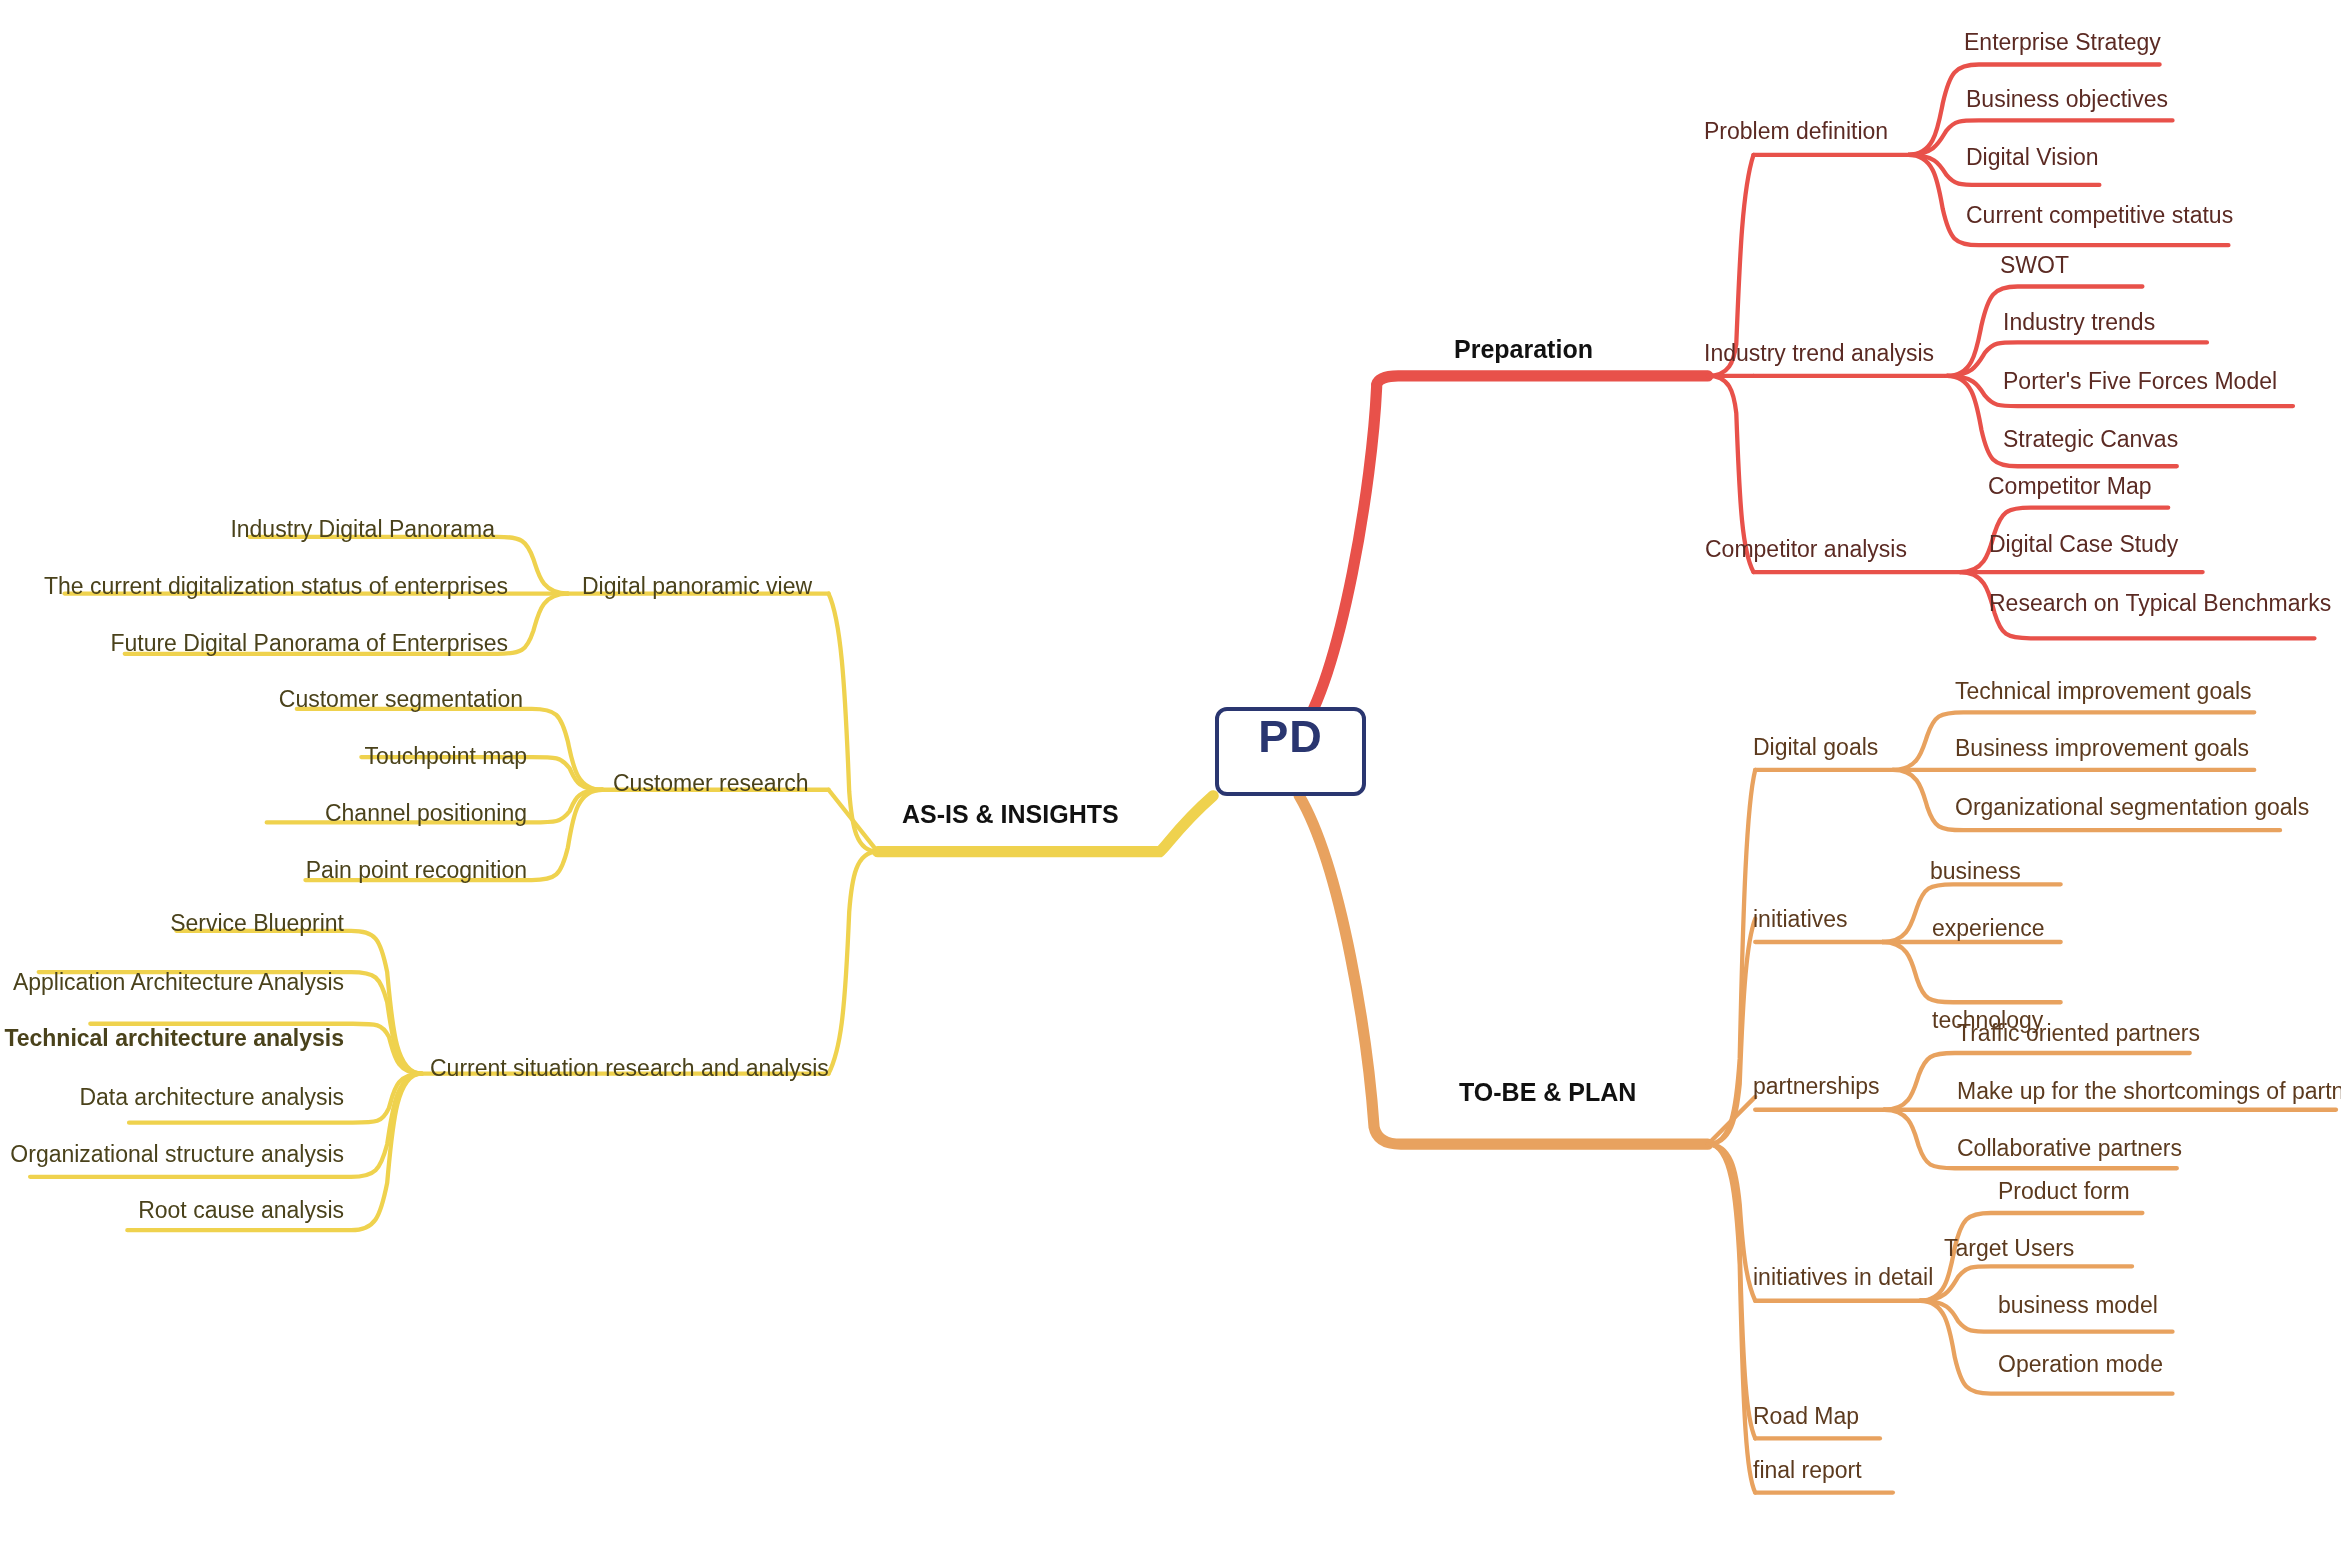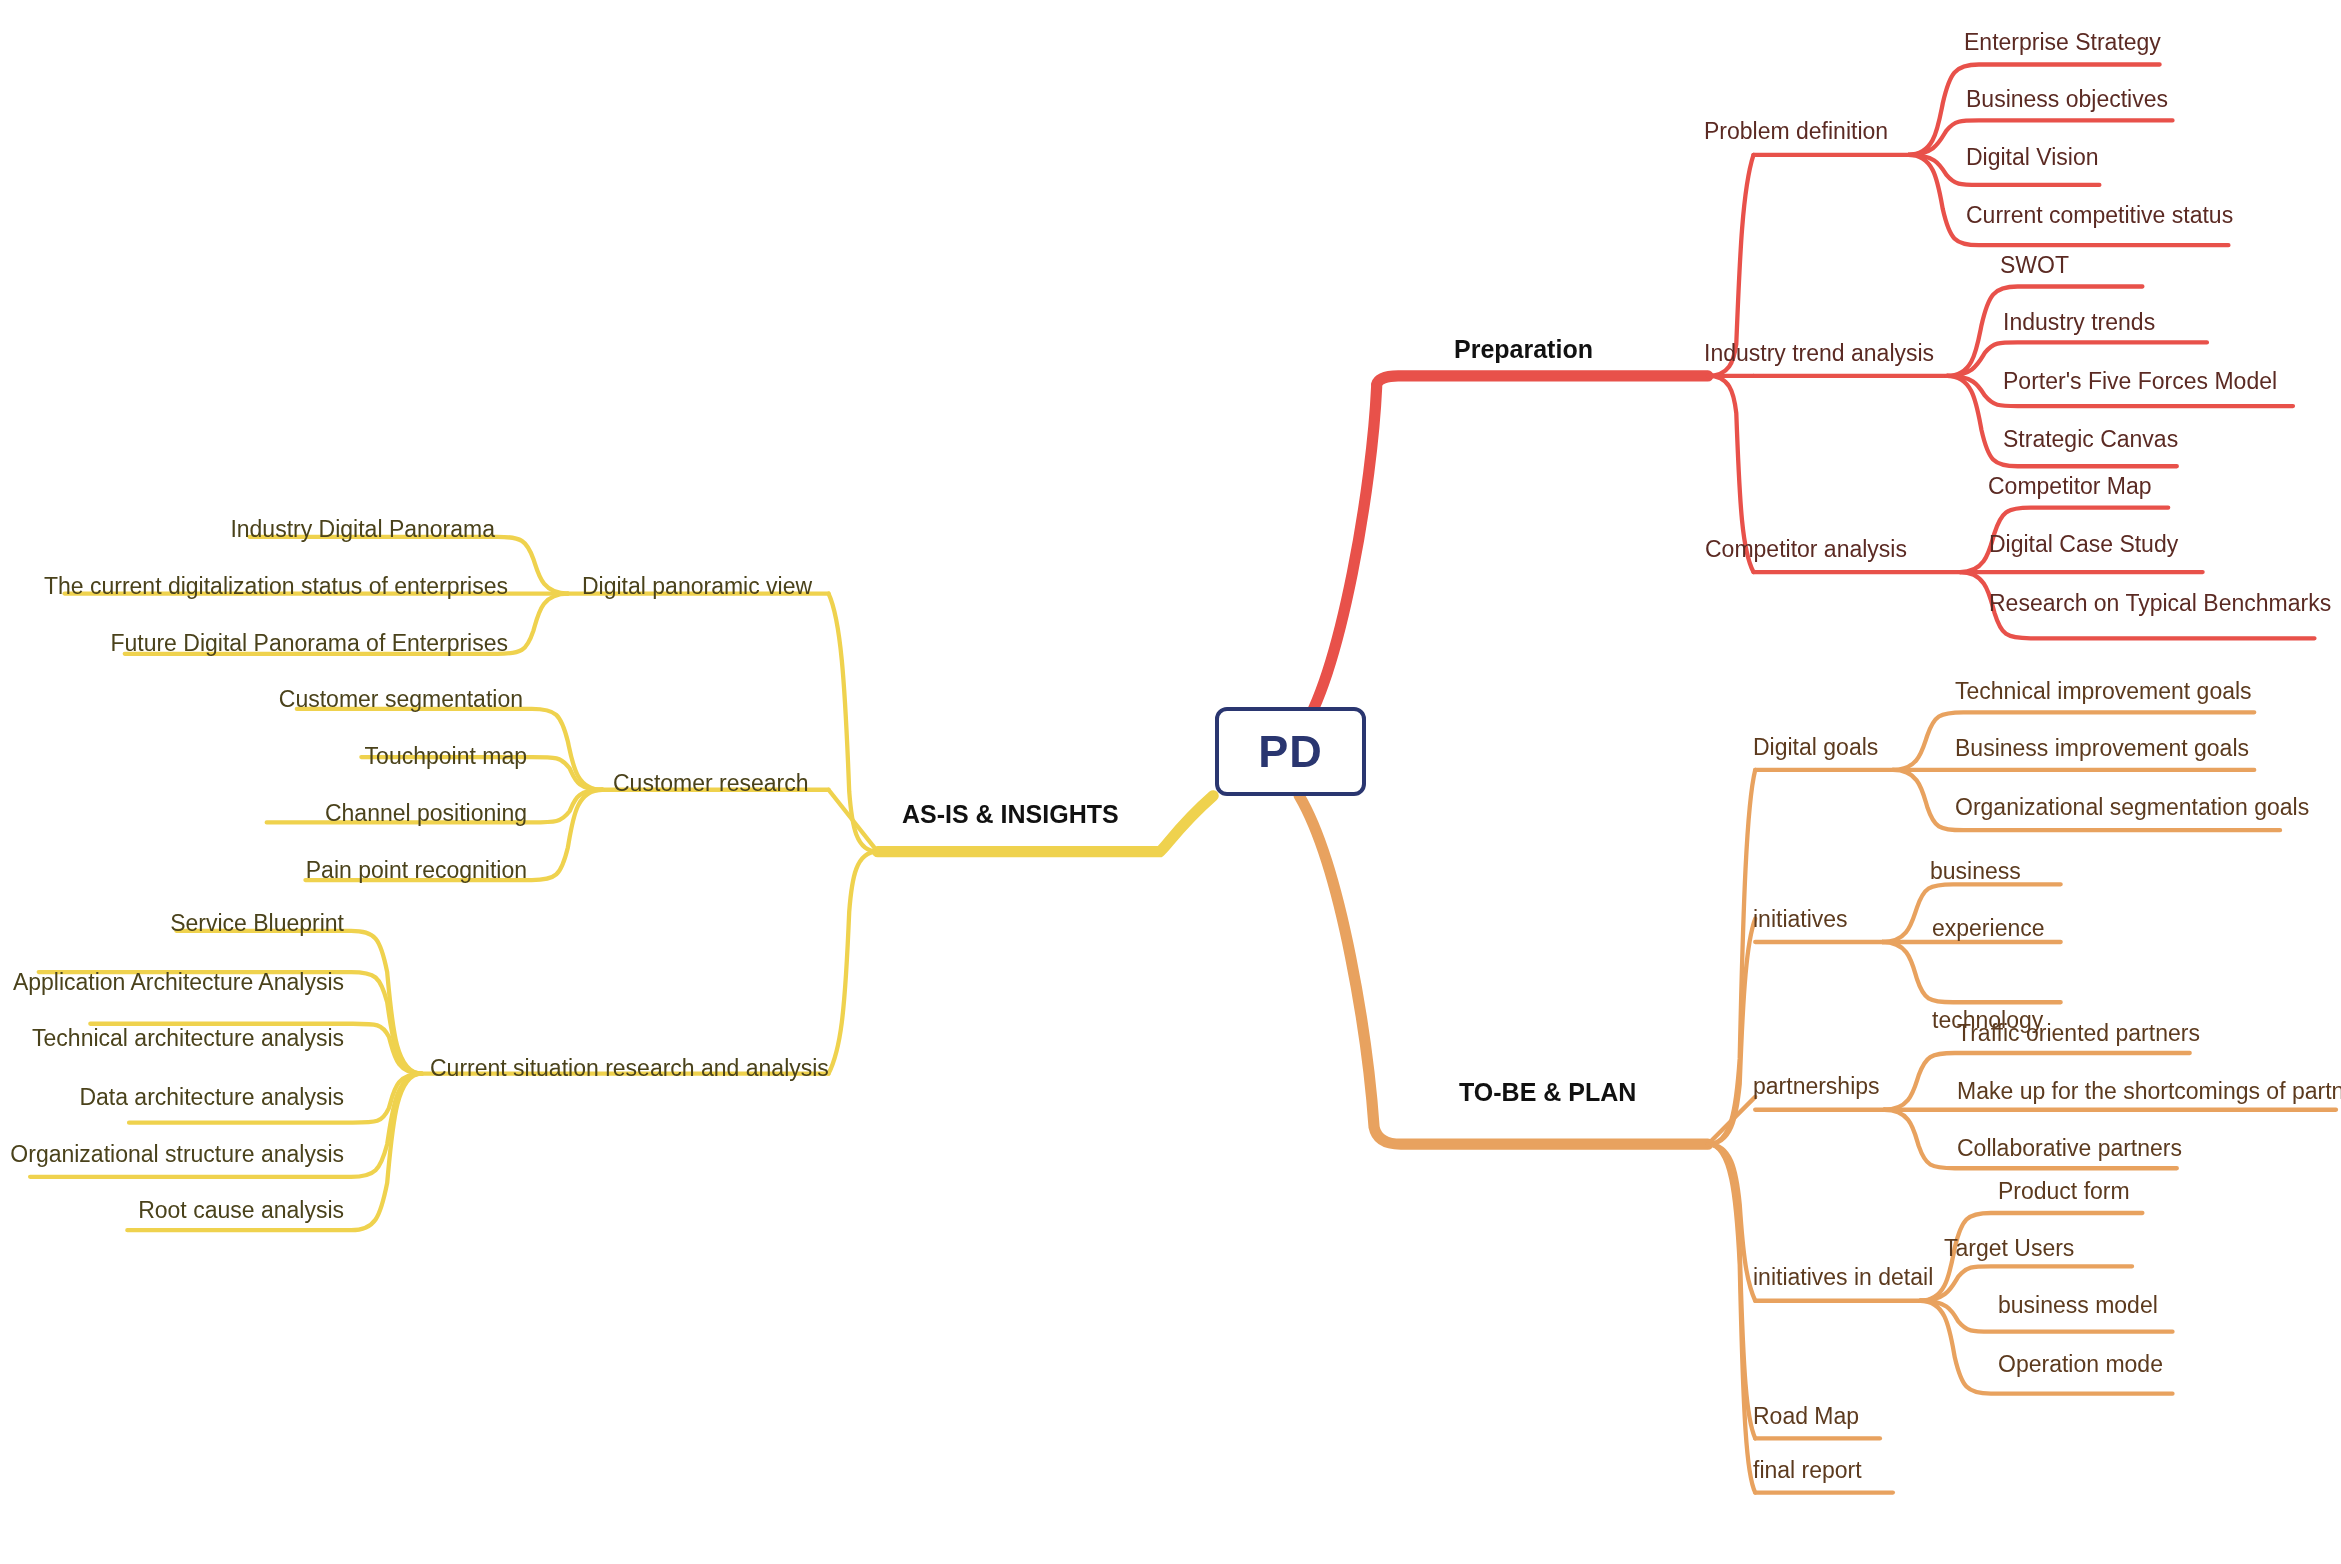--- a/index.html
+++ b/index.html
@@ -31,21 +31,20 @@
     white-space: nowrap;
     line-height: 1;
   }
   
   .root-node {
     position: absolute;
     border: 4.3px solid #2A3670;
     border-radius: 12px;
     background: #ffffff;
     display: flex;
-    align-items: center;
     justify-content: center;
     box-sizing: border-box;
   }
   .root-node span {
     color: #2A3670;
     font-weight: bold;
     font-size: 45px;
     letter-spacing: 0.9px;
   }
   
@@ -218,20 +217,20 @@
 
     <div class="node-label lvl2 align-left" style="left:613px; top:772px;">Customer research</div>
     <div class="node-label lvl3 align-right" style="left:0px; width:523px; top:688px;">Customer segmentation</div>
     <div class="node-label lvl3 align-right" style="left:0px; width:527px; top:745px;">Touchpoint map</div>
     <div class="node-label lvl3 align-right" style="left:0px; width:527px; top:802px;">Channel positioning</div>
     <div class="node-label lvl3 align-right" style="left:0px; width:527px; top:859px;">Pain point recognition</div>
 
     <div class="node-label lvl2 align-left" style="left:430px; top:1057px;">Current situation research and analysis</div>
     <div class="node-label lvl3 align-right" style="left:0px; width:344px; top:912px;">Service Blueprint</div>
     <div class="node-label lvl3 align-right" style="left:0px; width:344px; top:971px;">Application Architecture Analysis</div>
-    <div class="node-label lvl3 align-right" style="left:0px; width:344px; top:1027px;">Technical architecture analysis</div>
+    <div class="node-label lvl3 align-right" style="left:0px; width:344px; top:1027px;font-weight:bold;">Technical architecture analysis</div>
     <div class="node-label lvl3 align-right" style="left:0px; width:344px; top:1086px;">Data architecture analysis</div>
     <div class="node-label lvl3 align-right" style="left:0px; width:344px; top:1143px;">Organizational structure analysis</div>
     <div class="node-label lvl3 align-right" style="left:0px; width:344px; top:1199px;">Root cause analysis</div>
   </div>
 
 </div>
 
 
 </body></html>

